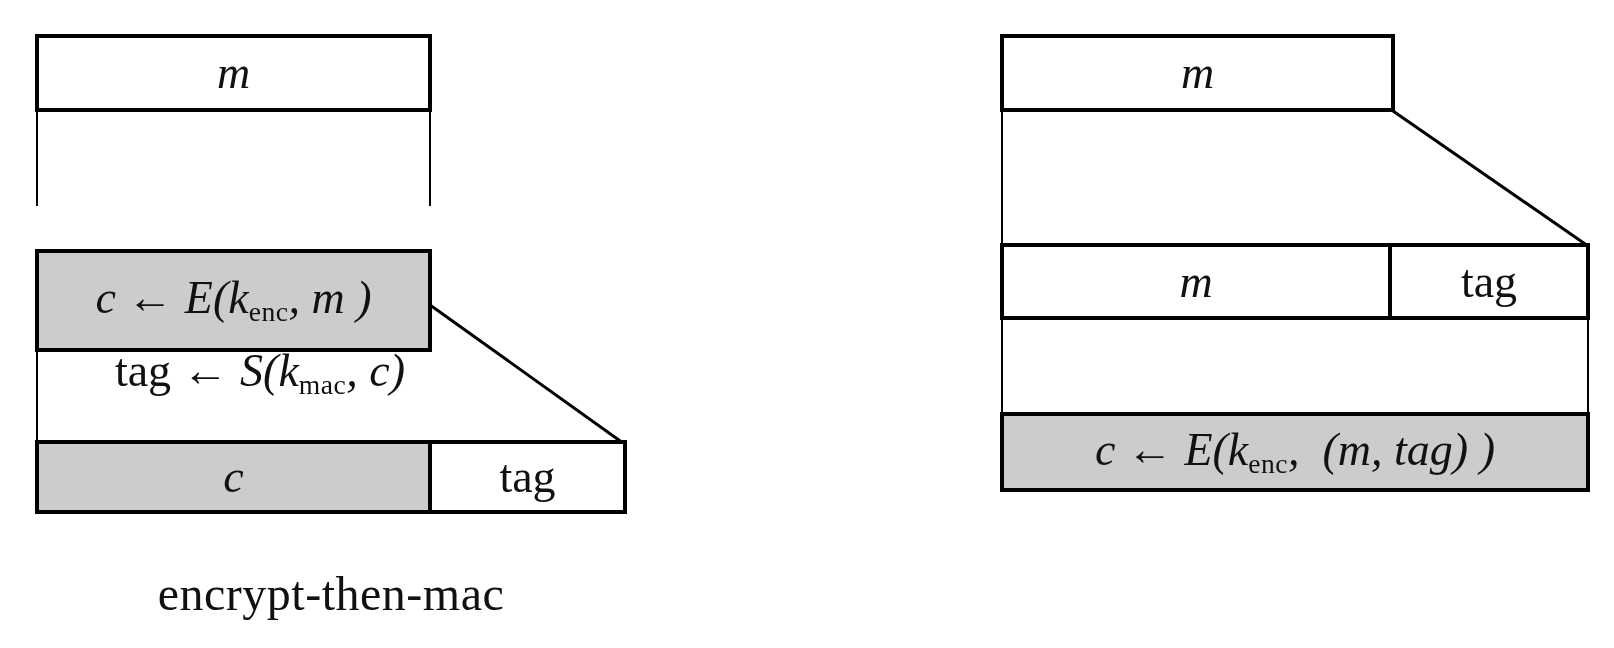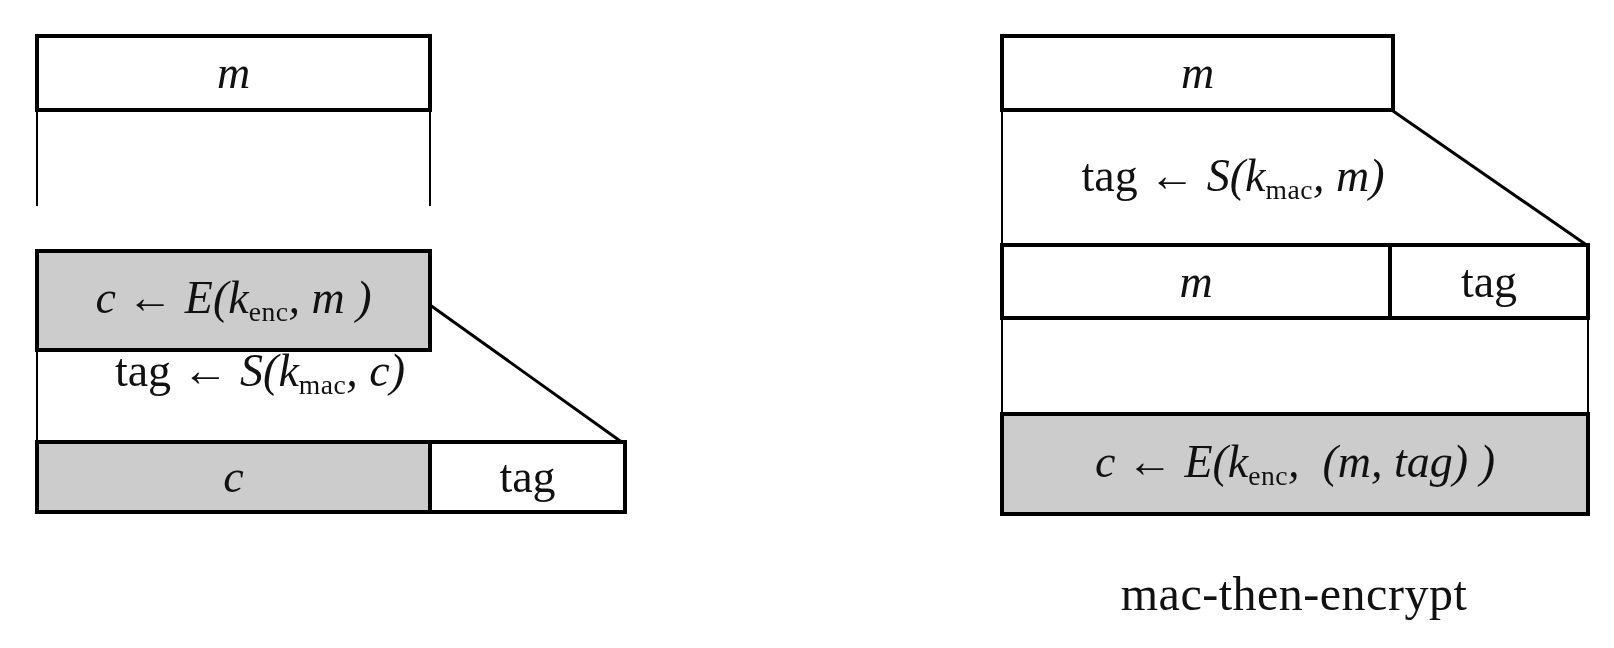--- a/index.html
+++ b/index.html
@@ -66,38 +66,35 @@
     <span class="math"><span class="rm">tag</span><span class="rm"> ← </span><span class="it">S(k</span><span class="rm sub">mac</span><span class="it">, c)</span></span>
   </div>
 
   <div class="abs box gray" style="left:35px; top:440px; width:397px; height:74px;">
     <span class="math it">c</span>
   </div>
   <div class="abs box white" style="left:428px; top:440px; width:199px; height:74px;">
     <span class="math rm">tag</span>
   </div>
 
+  <div class="abs caption" style="left:35px; top:563px; width:592px; height:60px;">encrypt-then-mac</div>
 
   <div class="abs box white" style="left:1000px; top:34px; width:395px; height:78px;">
     <span class="math it">m</span>
   </div>
 
   <div class="abs conn-l" style="left:1001px; top:110px; width:2px; height:135px;"></div>
-  <div class="abs float-label" style="left:1023px; top:135px; width:420px; height:86px;">
-    <span class="math"><span class="rm">tag</span><span class="rm"> ← </span><span class="it">S(k</span><span class="rm sub">mac</span><span class="it">, m)</span></span>
-  </div>
 
   <div class="abs box white" style="left:1000px; top:243px; width:392px; height:77px;">
     <span class="math it">m</span>
   </div>
   <div class="abs box white" style="left:1388px; top:243px; width:202px; height:77px;">
     <span class="math rm">tag</span>
   </div>
 
   <div class="abs conn-lr" style="left:1001px; top:318px; width:588px; height:96px;"></div>
 
-  <div class="abs box gray" style="left:1000px; top:412px; width:590px; height:104px;justify-content:center;">
+  <div class="abs box gray" style="left:1000px; top:412px; width:590px; height:80px;justify-content:center;">
     <span class="math"><span class="it">c</span><span class="rm"> ← </span><span class="it">E(k</span><span class="rm sub">enc</span><span class="it">,  (m, tag) )</span></span>
   </div>
 
-  <div class="abs caption" style="left:998px; top:563px; width:592px; height:60px;">mac-then-encrypt</div>
 
 </div>
 
 </body></html>

